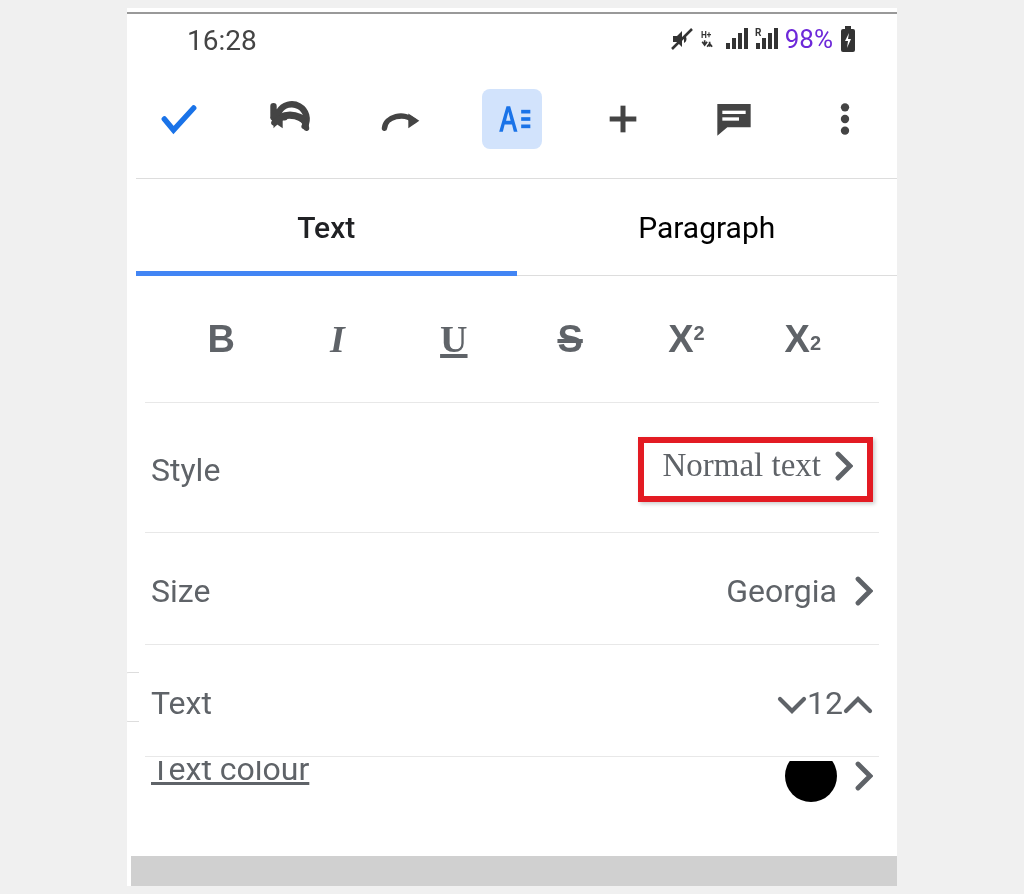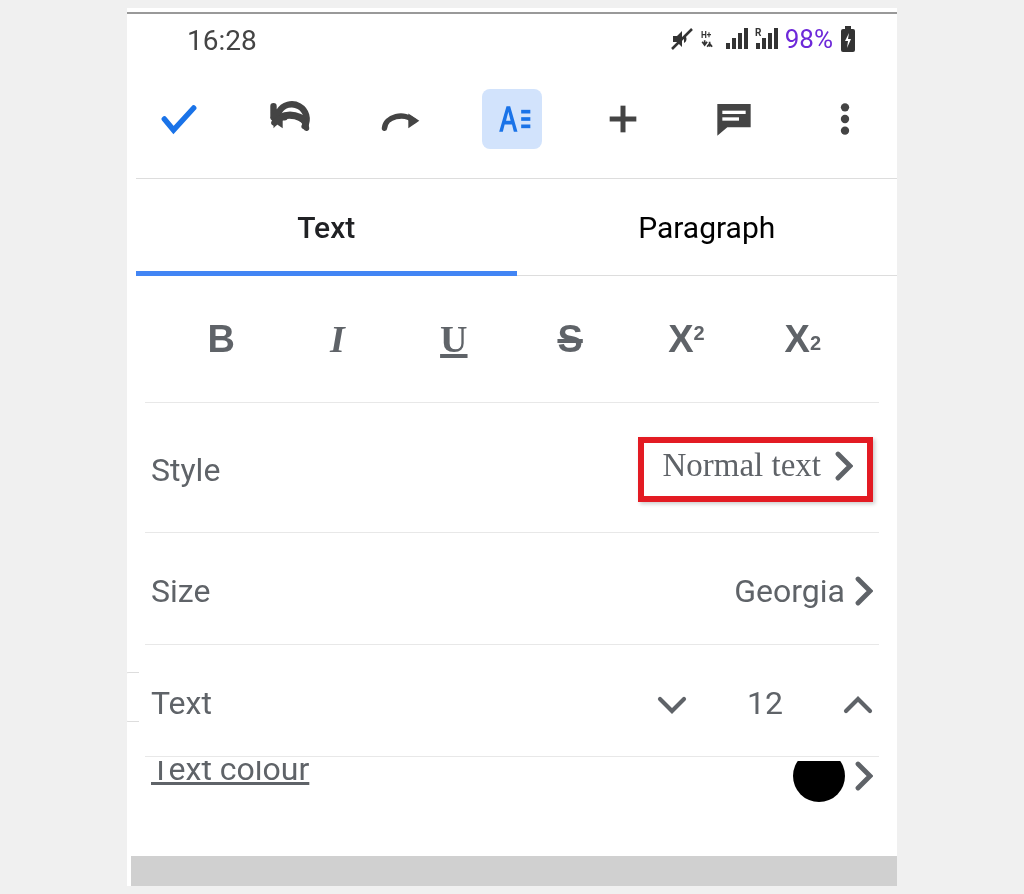--- a/index.html
+++ b/index.html
@@ -176,21 +176,21 @@
       font-size: 32px;
       color: #5f6368;
       min-height: 108px;
     }
     .setting-label {
       color: #5f6368;
     }
     .setting-value {
       display: flex;
       align-items: center;
-      gap: 10px;
+      gap: 18px;
       color: #5f6368;
       cursor: pointer;
     }
     .style-value {
       font-family: Georgia, serif;
       font-size: 33px;
     }
     .chevron-right {
       color: #5f6368;
     }
@@ -198,21 +198,20 @@
       border: 6px solid #e31b23;
       padding: 4px 14px 12px 18px;
       box-shadow: 2px 2px 4px rgba(0,0,0,0.2);
       display: flex;
       align-items: center;
       gap: 14px;
     }
     .size-controls {
       display: flex;
       align-items: center;
-      gap: 60px;
     }
     .size-btn {
       cursor: pointer;
       color: #5f6368;
     }
     .size-value {
       font-size: 32px;
       color: #5f6368;
     }
     .color-dot {

